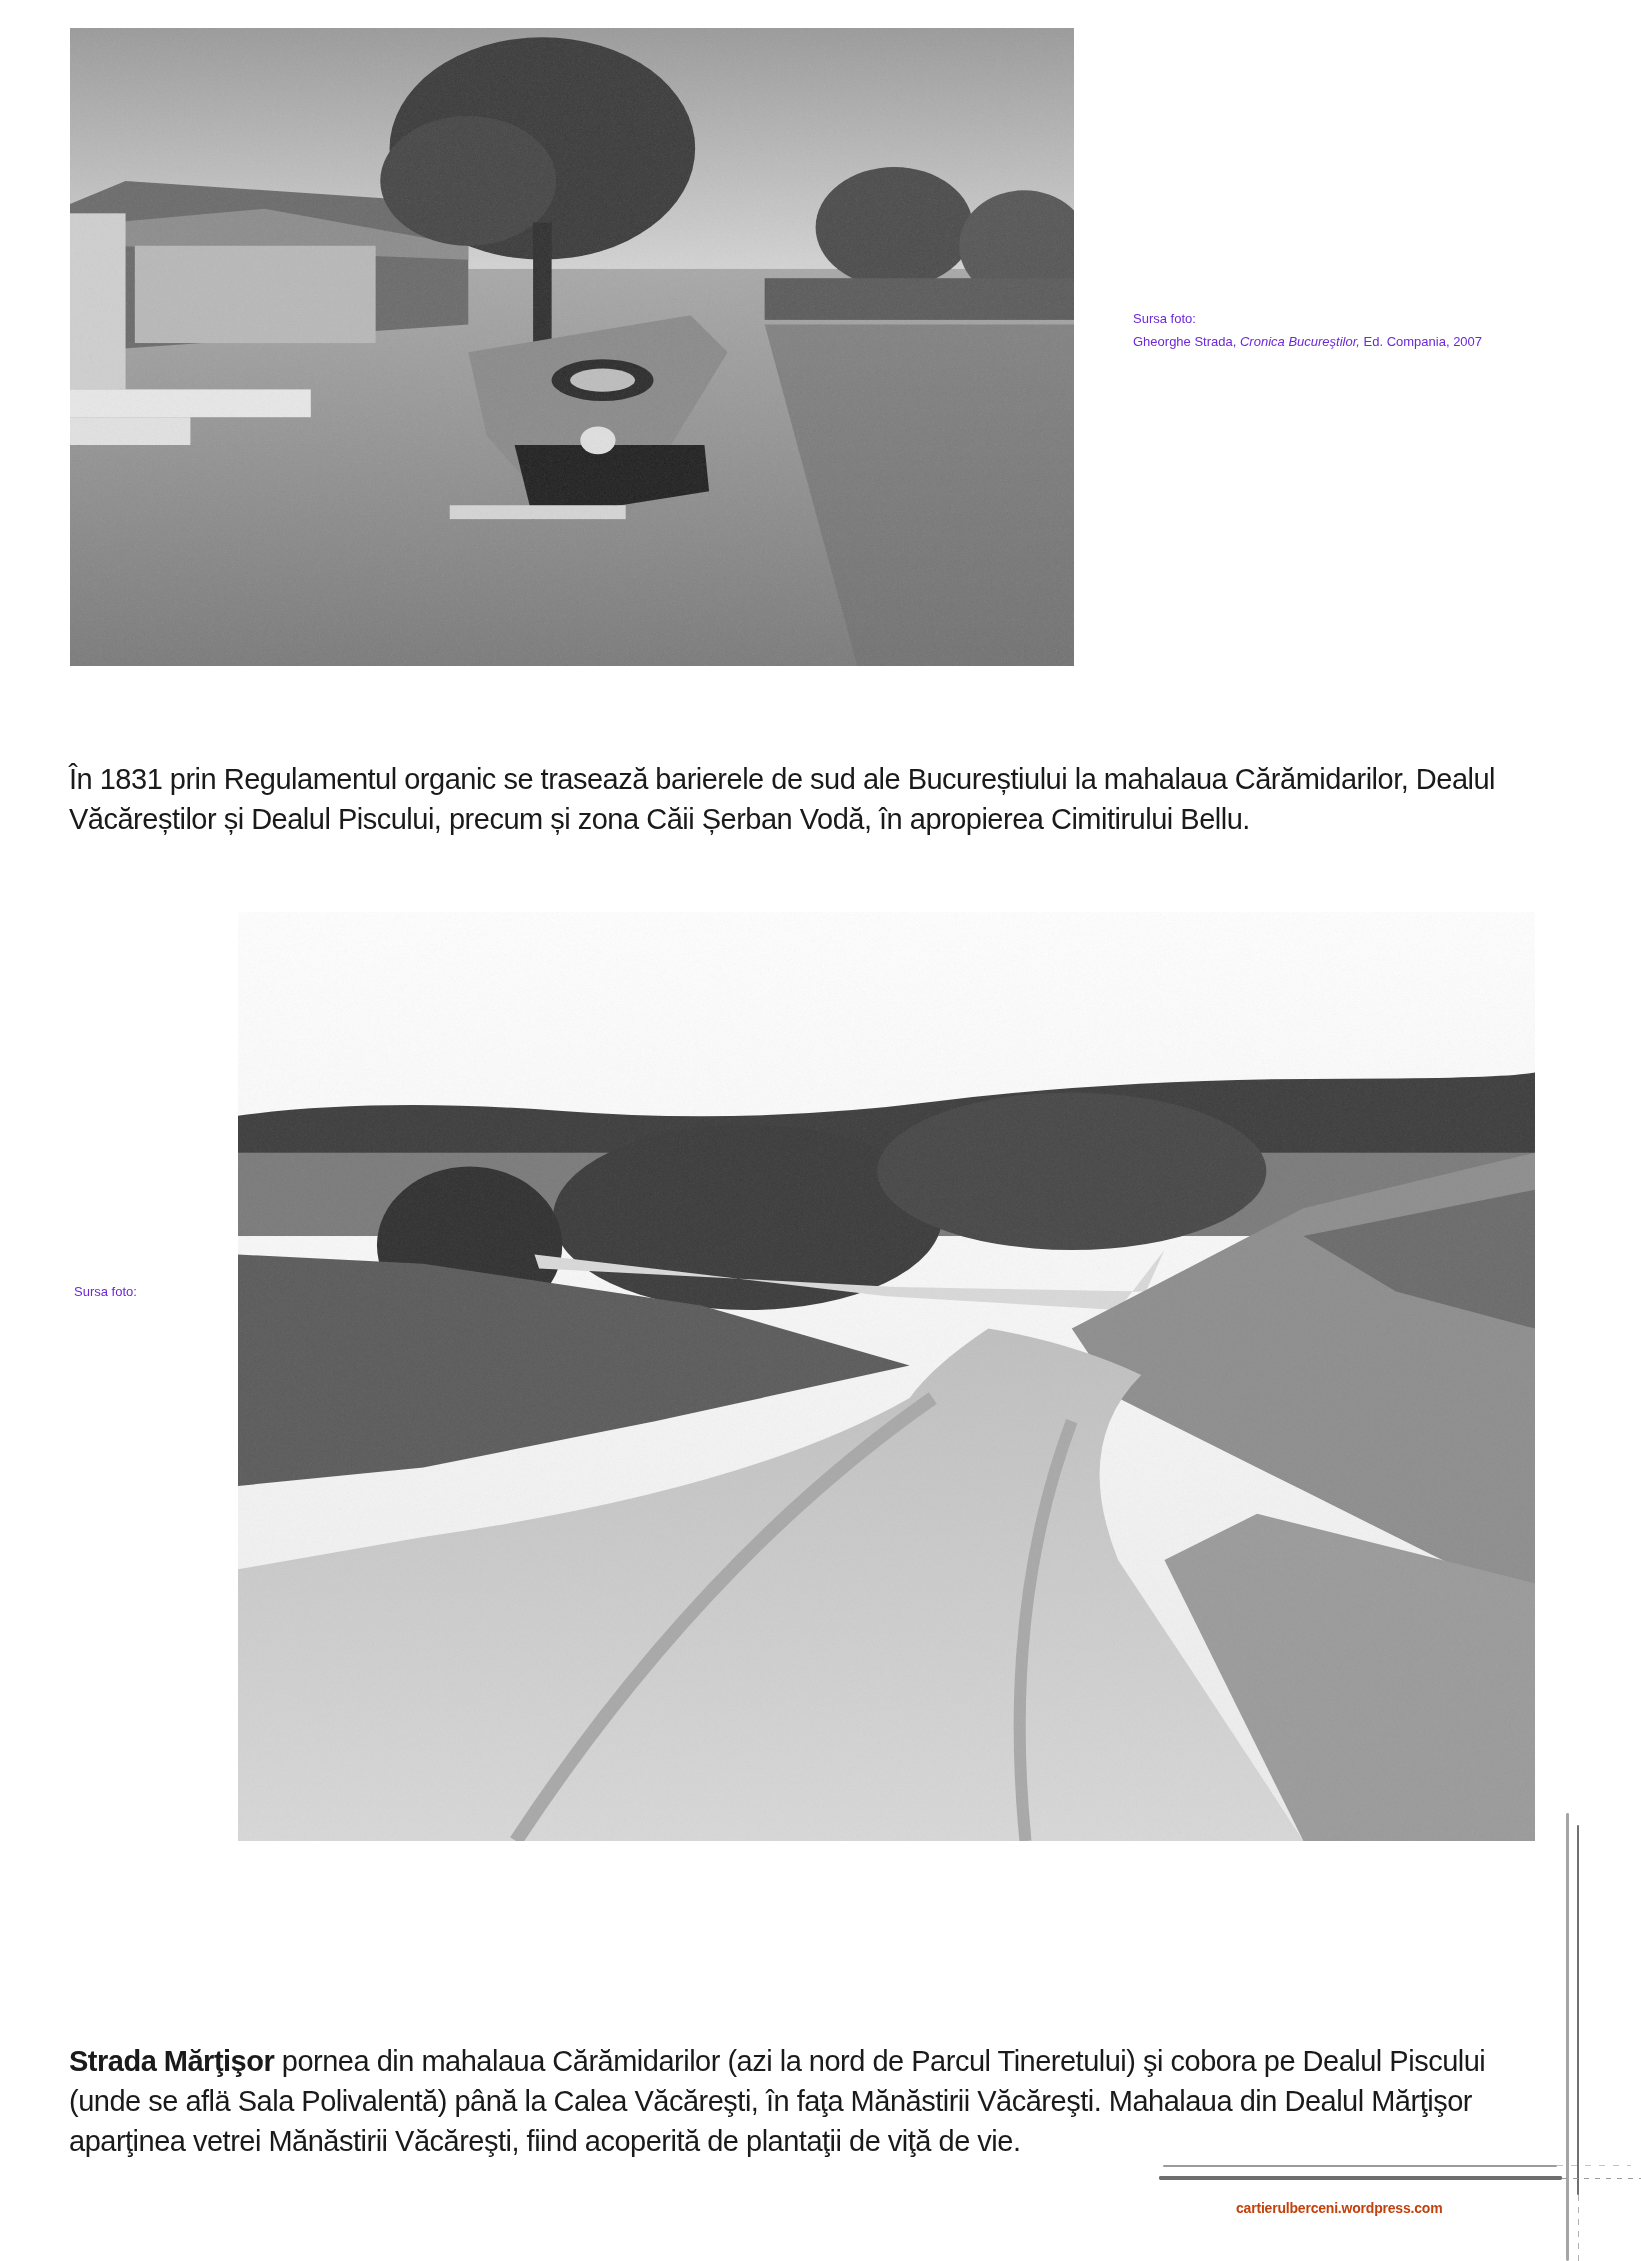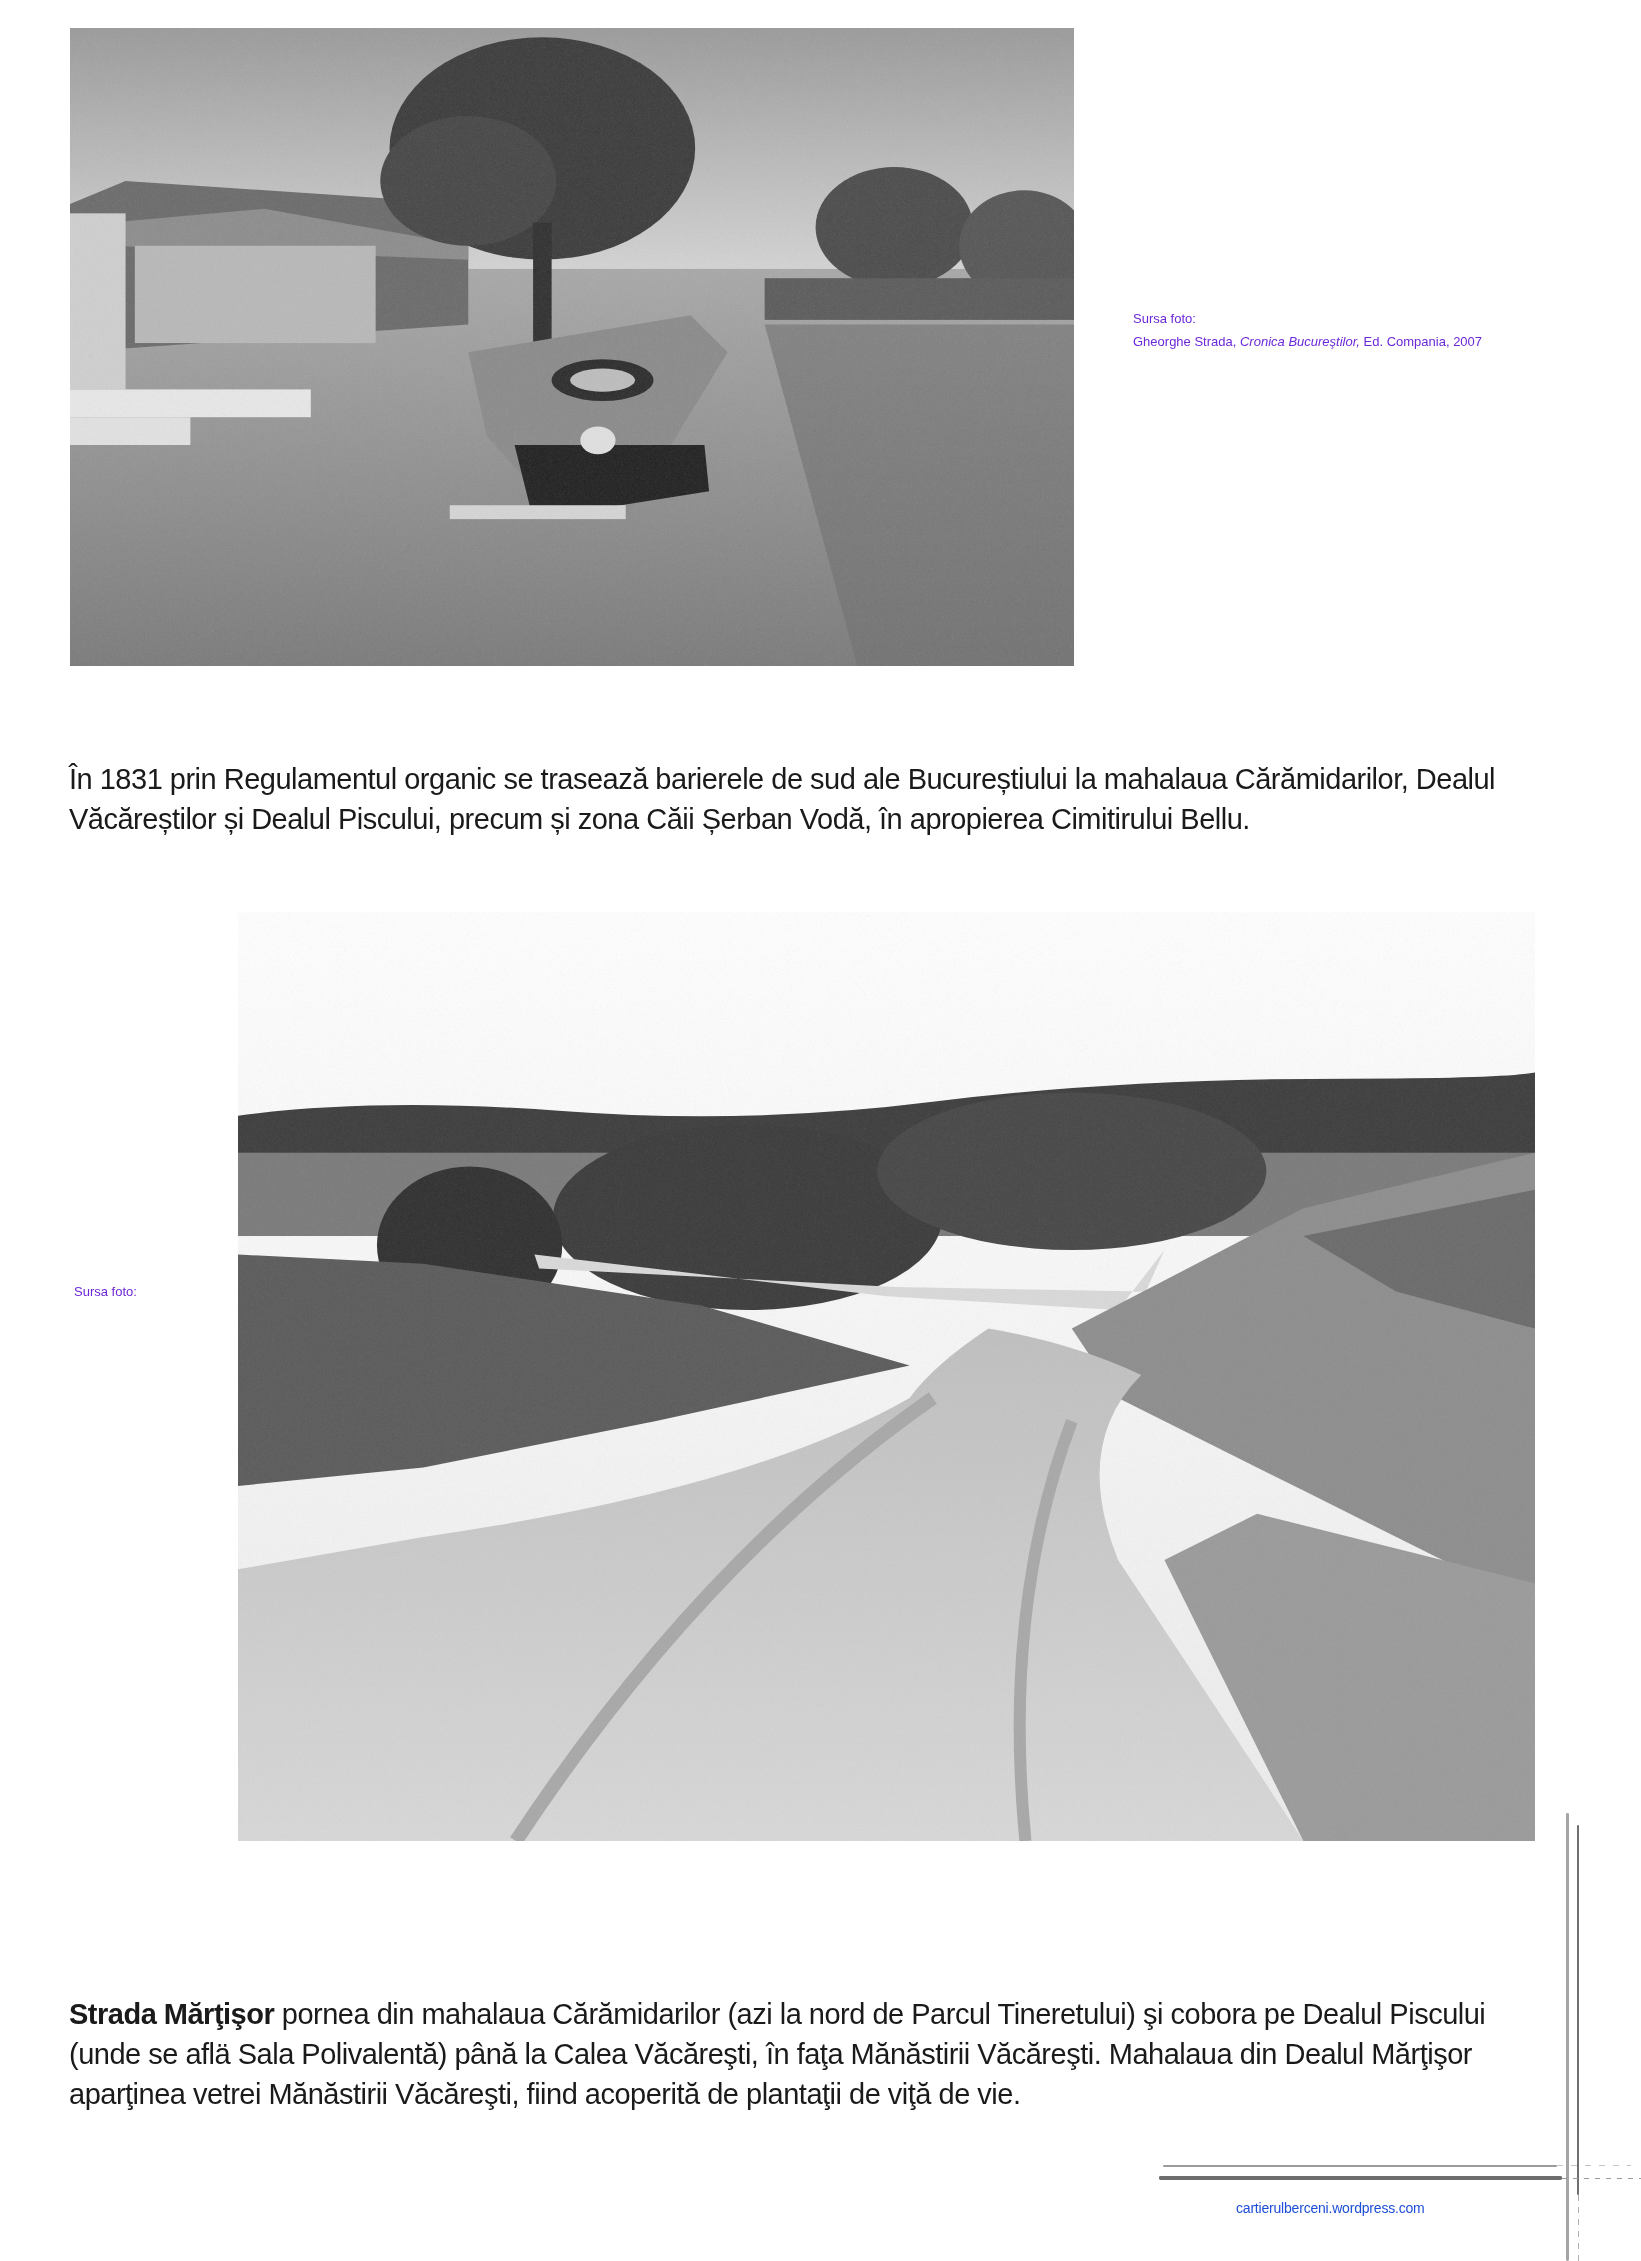--- a/index.html
+++ b/index.html
@@ -32,40 +32,40 @@
     .body-text {
       position: absolute;
       left: 69px;
       font-size: 29px;
       line-height: 40px;
       letter-spacing: -0.5px;
       color: #1a1a1a;
       margin-top: 44px;
     }
     #para1 { top: 715px; width: 1459px; }
-    #para2 { top: 1950px; width: 1459px; }
+    #para2 { top: 1997px; width: 1459px; }
     #para2 b { font-weight: bold; }
 
     .rule { position: absolute; }
     #hrule1 { left: 1163px; top: 2165px; width: 394px; height: 2.3px; background: #9b9b9b; border-radius: 1.4px; }
     #hrule1-tail { left: 1557px; top: 2165px; width: 74px; height: 0.9px; background: repeating-linear-gradient(90deg, #c4c4c4 0 6.5px, transparent 6.5px 14px); }
     #hrule2 { left: 1159px; top: 2176px; width: 403px; height: 4.2px; background: #6e6e6e; border-radius: 1.4px; }
     #hrule2-tail { left: 1562px; top: 2178px; width: 79px; height: 1.4px; background: repeating-linear-gradient(90deg, #9a9a9a 0 4.6px, transparent 4.6px 11px); }
     #vrule1 { left: 1566px; top: 1813px; width: 2.8px; height: 448px; background: #a5a5a5; border-radius: 1.4px; }
     #vrule2 { left: 1577px; top: 1825px; width: 1.9px; height: 370px; background: #707070; border-radius: 0.9px; }
     #vrule2-tail { left: 1578px; top: 2195px; width: 0.9px; height: 66px; background: repeating-linear-gradient(180deg, #b0b0b0 0 5.6px, transparent 5.6px 12px); }
 
     #site-url {
       position: absolute;
       left: 1236px;
       top: 2200px;
       font-size: 14px;
-      font-weight: normal;
+      font-weight: bold;
       letter-spacing: -0.2px;
-      color: #1d4ed8;
+      color: #c2410c;
     }
   </style>
 </head>
 <body>
 
 <div class="photo" id="photo1">
   <svg viewBox="0 0 2168 1377" preserveAspectRatio="none">
     <defs>
       <linearGradient id="p1sky" x1="0" y1="0" x2="0" y2="1">
         <stop offset="0" stop-color="#9a9a9a"></stop>

